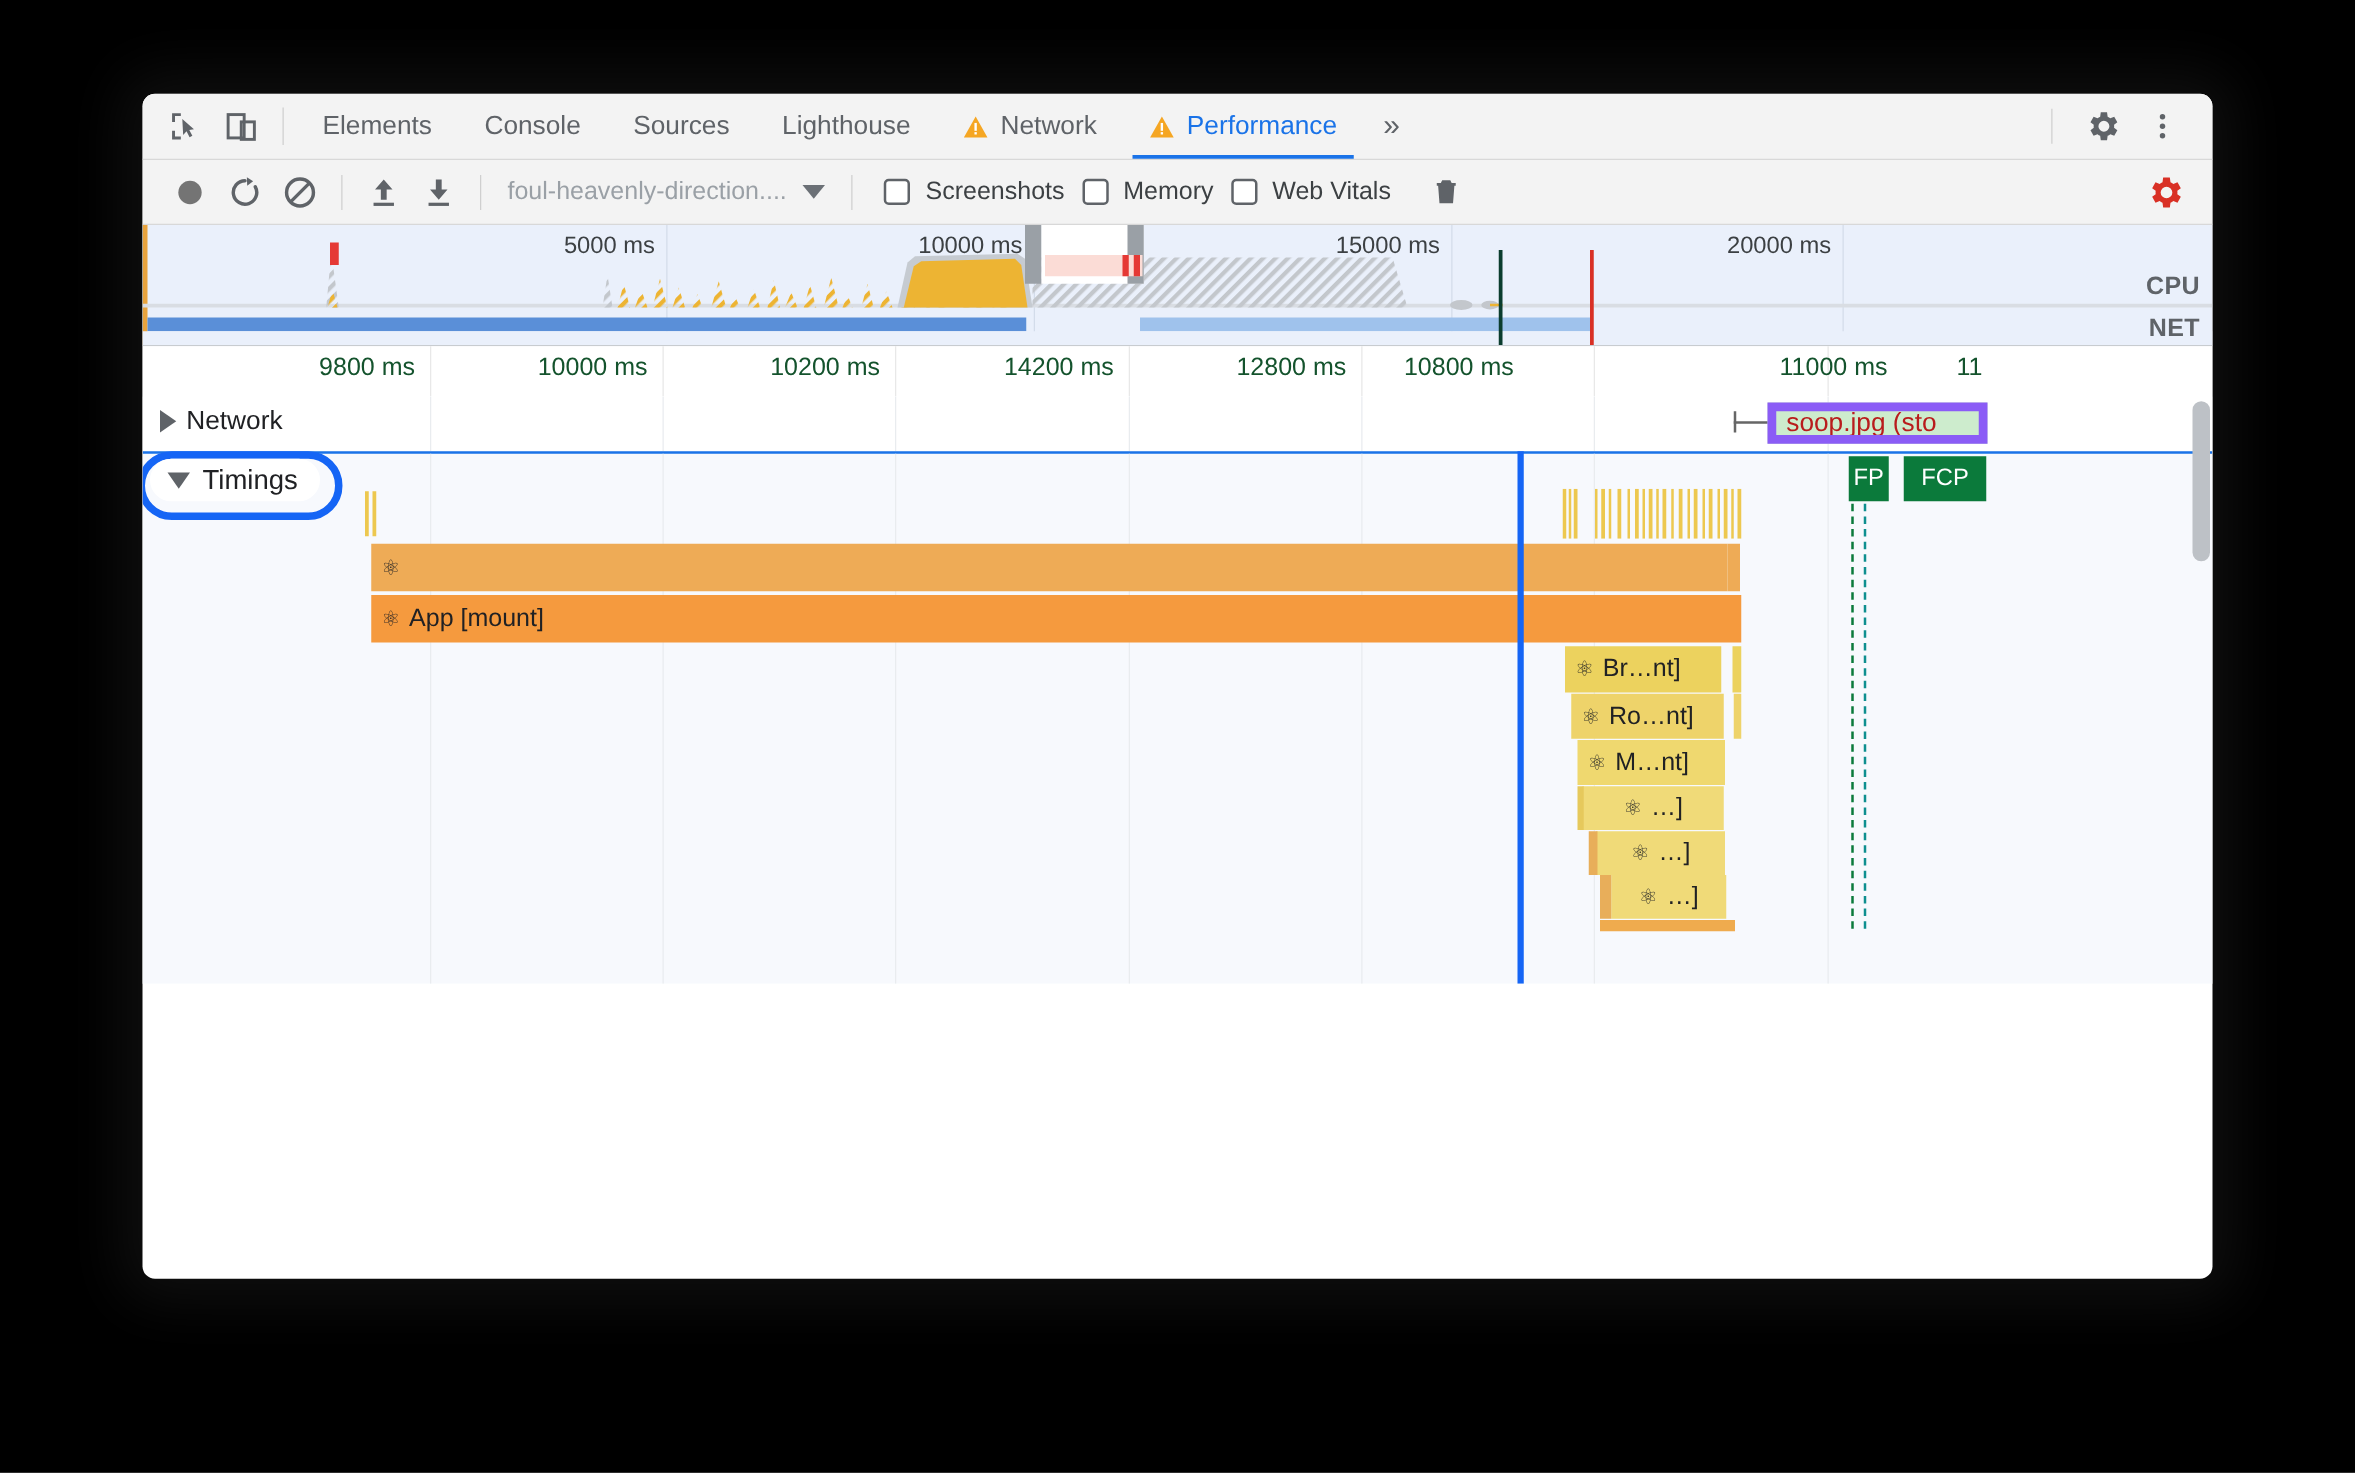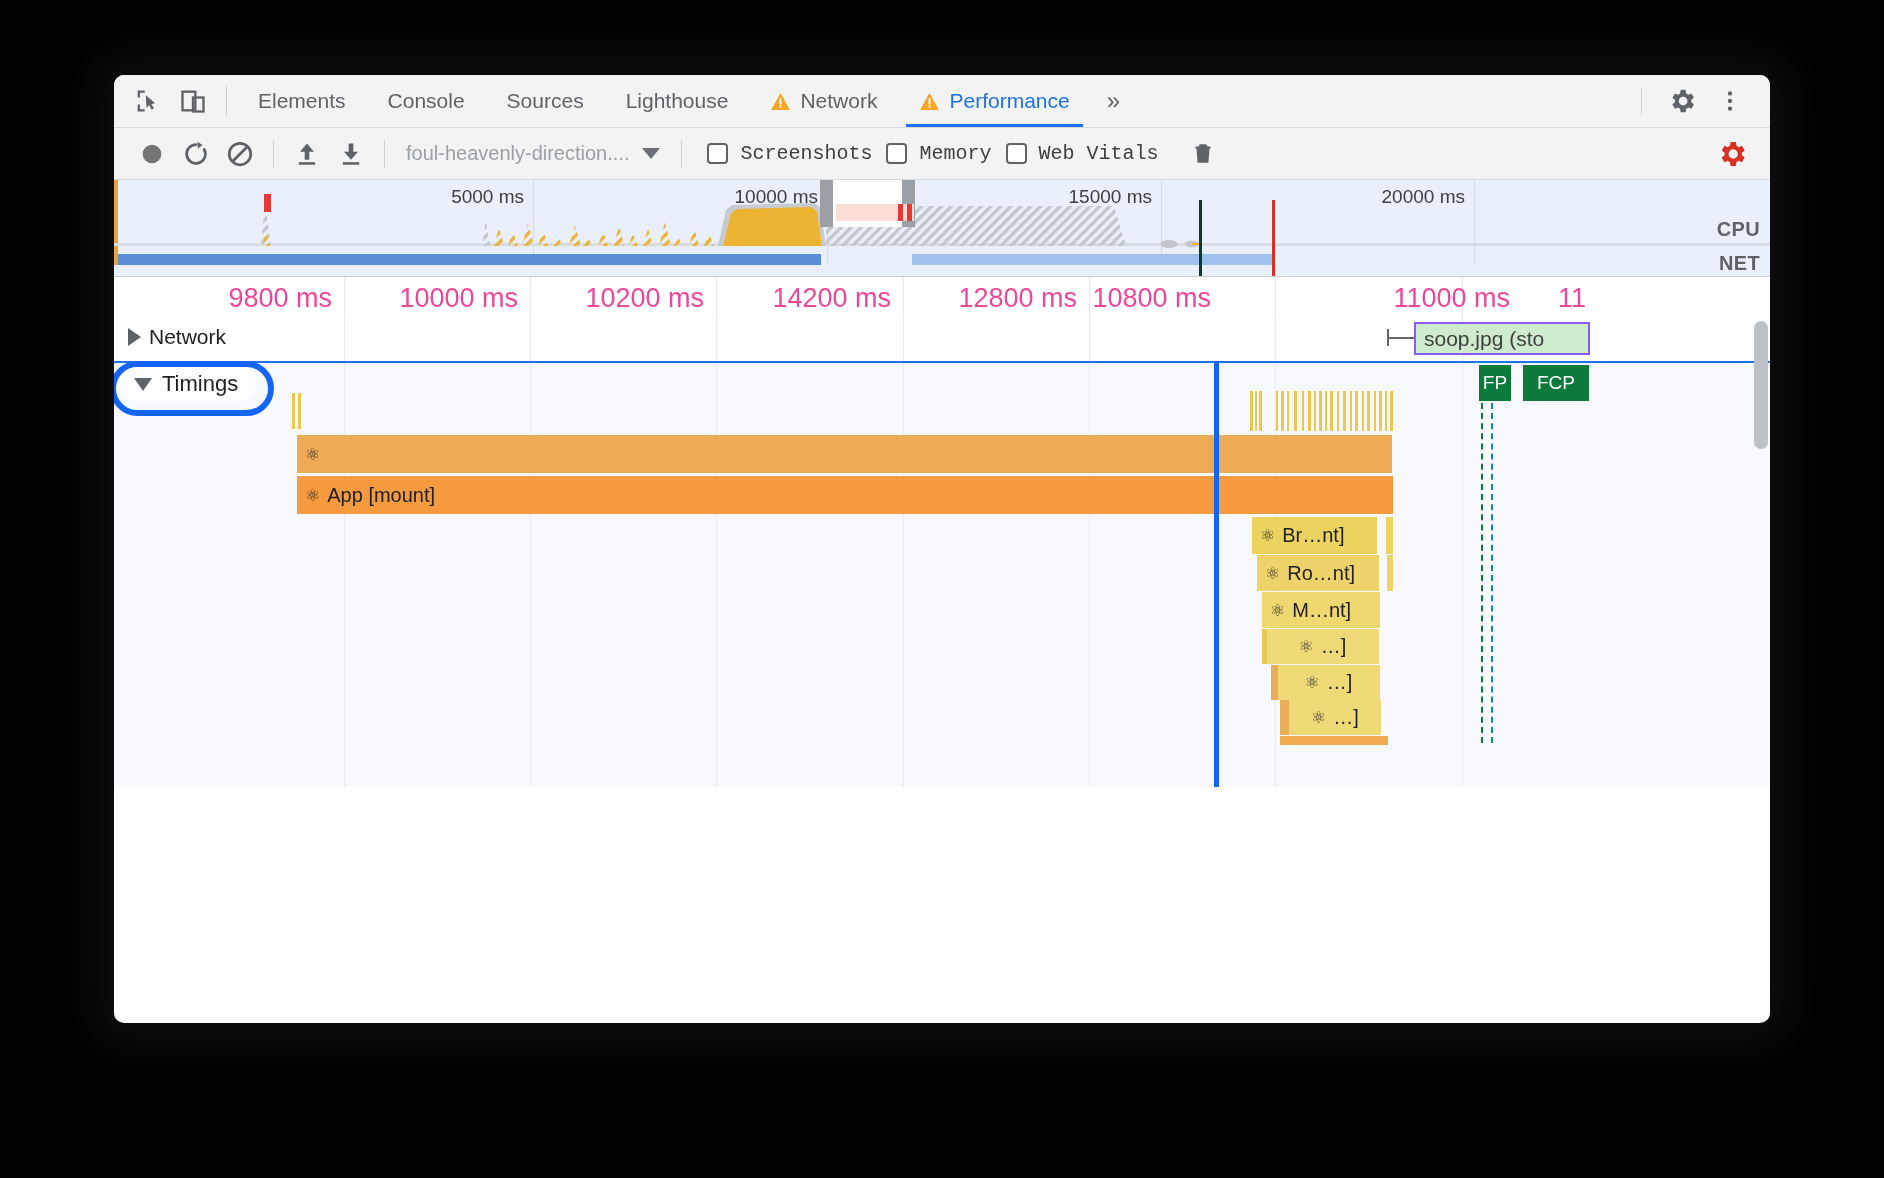--- a/index.html
+++ b/index.html
@@ -86,21 +86,21 @@
   .pt-sep { width: 1px; height: 28px; background: #cfcfcf; margin: 0 11px; }
   .pt-select {
     display: flex; align-items: center; gap: 13px;
     color: #9aa0a6; padding: 0 10px; white-space: nowrap;
   }
   .caret-down {
     width: 0; height: 0;
     border-left: 9px solid transparent; border-right: 9px solid transparent;
     border-top: 11px solid #6b7076;
   }
-  .cbx-wrap { display: flex; align-items: center; gap: 12px; margin-left: 14px; white-space: nowrap; font-family: Liberation Mono, monospace; }
+  .cbx-wrap { display: flex; align-items: center; gap: 12px; margin-left: 14px; white-space: nowrap; }
   .cbx {
     width: 21px; height: 21px; border: 2px solid #5f6368;
     border-radius: 4px; background: #fff;
   }
   .pt-right { margin-left: auto; display: flex; align-items: center; gap: 8px; }
   .gear-red { color: #d93025; }
 
   
   .overview {
     position: relative; height: 97px;
@@ -125,21 +125,21 @@
   .ov-marker { position: absolute; top: 47px; bottom: 0; width: 3px; }
   .ov-redtick { position: absolute; width: 7px; height: 18px; background: #e53935; }
 
   
   .ruler {
     position: relative; height: 40px; background: #ffffff;
     border-bottom: 0;
   }
   .r-tick { position: absolute; top: 0; bottom: 0; width: 1px; background: #e8e8e8; }
   .r-label {
-    position: absolute; top: 6px; font-size: 27px; color: #ec4899;
+    position: absolute; top: 6px; font-size: 20px; color: #14532d;
     transform: translateX(-100%); padding-right: 12px; white-space: nowrap;
   }
 
   
   .tracks { position: relative; height: 470px; background: #fff; overflow: hidden; }
   .track-header {
     position: absolute; left: 0; display: flex; align-items: center; gap: 8px;
     font-size: 21px; color: #202124; padding-left: 14px; z-index: 6;
   }
   .tri-right {
@@ -180,22 +180,22 @@
     display: flex; align-items: center;
     font-size: 20px; color: #202124;
     overflow: hidden; white-space: nowrap;
     padding-left: 8px; gap: 7px;
   }
   .bar .atom { font-size: 17px; opacity: .85; }
   .bar-label { overflow: hidden; text-overflow: clip; }
 
   .net-chip {
     position: absolute; display: flex; align-items: center;
-    background: #cdeccd; border: 2px solid #8b5cf6;
-    font-size: 21px; color: #404040; padding-left: 8px;
+    background: #cdeccd; border: 7px solid #8b5cf6;
+    font-size: 21px; color: #b91c1c; padding-left: 8px;
     white-space: nowrap; overflow: hidden;
   }
   .net-whisker { position: absolute; height: 2px; background: #666; }
   .net-cap { position: absolute; width: 2px; background: #666; }
 
   .fp-chip {
     position: absolute; background: #0b7a3b; color: #ffffff;
     font-size: 19px; display: flex; align-items: center; justify-content: center;
     font-weight: normal;
   }

